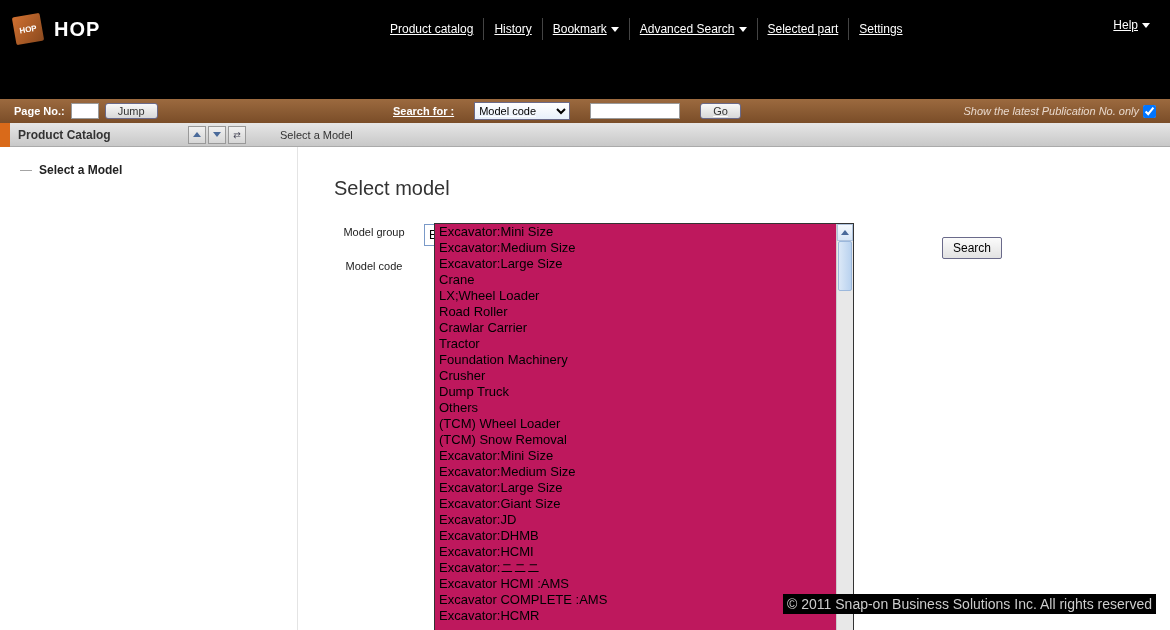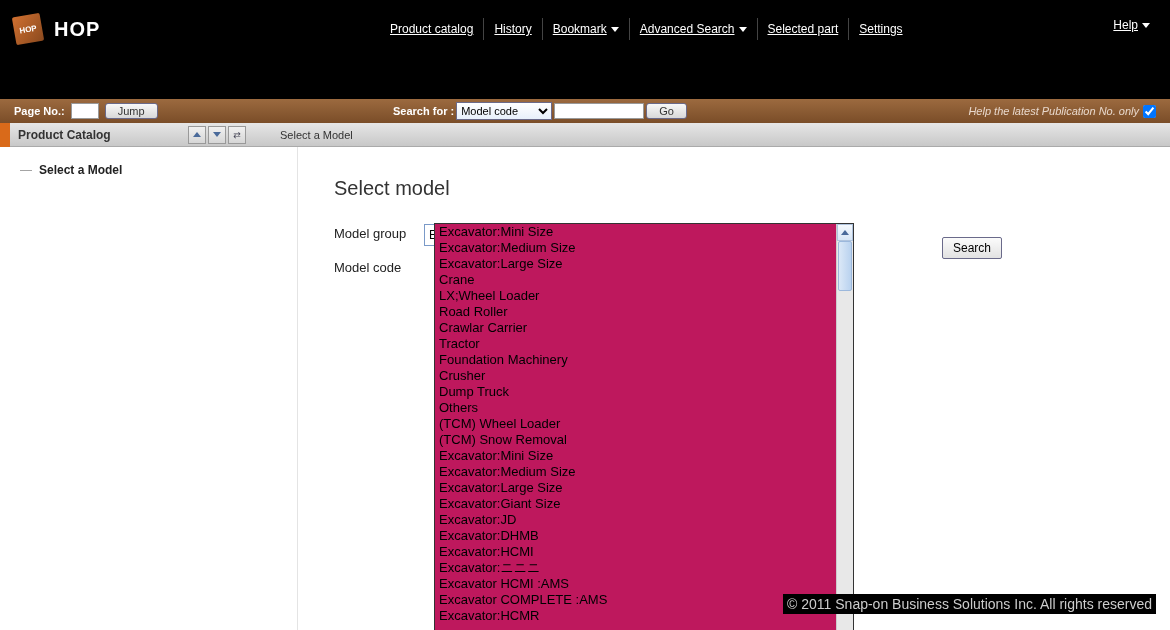--- a/index.html
+++ b/index.html
@@ -14,21 +14,21 @@
 .top-links a { color: #fff; font-size: 12px; text-decoration: underline; padding: 0 10px; border-right: 1px solid #444; display: flex; align-items: center; gap: 4px; height: 22px; }
 .top-links a:last-child { border-right: none; }
 .tri-down { display:inline-block; width:0; height:0; border-left:4px solid transparent; border-right:4px solid transparent; border-top:5px solid #fff; }
 .help-link { position: absolute; right: 20px; top: 18px; color:#fff; text-decoration: underline; font-size:12px; display:flex; align-items:center; gap:4px;}
 
 
 .searchbar { background: linear-gradient(#9c6a3f, #7a4d28); height: 24px; display: flex; align-items: center; padding: 0 14px; color: #fff; font-size: 11px; font-weight: bold; position: relative; margin-top: 41px; }
 .sb-left { display: flex; align-items: center; gap: 6px; }
 .sb-left input[type=text] { width: 28px; height: 16px; border: 1px solid #999; font-size:11px; }
 .btn-small { background: linear-gradient(#f8f8f8,#d8d8d8); border: 1px solid #6a6a8a; border-radius: 3px; padding: 1px 12px; font-size: 11px; color: #333; cursor: pointer; }
-.sb-mid { position: absolute; left: 393px; display: flex; align-items:center; gap: 2px; }
+.sb-mid { position: absolute; left: 393px; display: flex; align-items:center; gap: 20px; text-decoration: underline; }
 .sb-mid select { width: 96px; height: 18px; font-size: 11px; border: 1px solid #6a6a8a; background: linear-gradient(#fff,#e8f0fb); }
 .sb-mid input[type=text] { width: 90px; height: 16px; border: 1px solid #999; }
 .sb-right { position: absolute; right: 14px; display:flex; align-items:center; gap:4px; font-style: italic; color: #e8d8cc; font-weight: normal; }
 .sb-right input[type=checkbox] { width:13px; height:13px; }
 
 
 .toolrow { background: linear-gradient(#e6e6e6,#c8c8c8); height: 24px; display:flex; align-items:center; border-bottom:1px solid #aaa; position:relative; }
 .orange-tab { background: #d96a1a; width: 10px; height: 24px; }
 .crumb-title { font-weight: bold; font-size: 12px; color: #333; padding-left: 8px; flex: 0 0 170px; }
 .tool-btns { display:flex; gap:2px; margin-left: 8px; }
@@ -36,21 +36,21 @@
 .sel-model-crumb { position:absolute; left: 280px; font-size: 11px; color: #333; }
 
 
 .main { display: flex; background: #fff; height: 524px; }
 .left-pane { width: 298px; border-right: 1px solid #e4e4e4; padding: 16px 10px 10px 20px; }
 .tree-item { display:flex; align-items:center; gap: 8px; font-size: 12px; font-weight: bold; color:#222; }
 .tree-dash { color:#999; font-weight:normal; letter-spacing:-1px;}
 .right-pane { flex:1; padding: 30px 0 0 36px; position: relative; border-top: none; }
 .right-title { font-size: 20px; color: #333; font-weight: normal; margin-bottom: 24px; }
 .form-row { display:flex; align-items:flex-start; margin-bottom: 12px; }
-.form-label { width: 90px; text-align: left; font-size: 13px; color:#222; padding-right: 10px; padding-top: 2px; }
+.form-label { width: 90px; text-align: center; font-size: 11px; color:#222; padding-right: 10px; padding-top: 2px; }
 .combo { width: 400px; height: 22px; border: 1px solid #7a9ac8; background: #fff; display:flex; align-items:center; justify-content:space-between; padding-left: 4px; font-size: 12px; cursor:pointer; }
 .combo-arrow { width: 18px; height: 20px; background: linear-gradient(#eaf3fd,#cfe3f8); border-left:1px solid #abc3e5; display:flex; align-items:center; justify-content:center; }
 .combo-arrow .tri-down { border-top-color:#4a6a9a; }
 .search-btn { position:absolute; right: 168px; top: 90px; border:1px solid #6a6a8a; background: linear-gradient(#fbfbfb,#e2e2e2); padding: 3px 10px; font-size:12px; cursor:pointer; border-radius:2px; }
 
 .dropdown { position:absolute; left: 136px; top: 76px; width: 420px; height: 434px; border: 1px solid #333; background:#be185d; display:flex; }
 .dd-list { flex:1; overflow:hidden; }
 .dd-item { padding: 0 4px; font-size: 13px; line-height: 16px; color:#000; white-space: nowrap; cursor:pointer; }
 .dd-item.hl { background: #1a3fcf; color:#fff; }
 .dd-scroll { width: 17px; background: #e8e8e8; border-left: 1px solid #ccc; position:relative; }
@@ -103,21 +103,21 @@
     <input type="text" style="">
     <button class="btn-small">Jump</button>
   </div>
   <div class="sb-mid">
     <span>Search for :</span>
     <select><option>Model code</option></select>
     <input type="text" style="">
     <button class="btn-small">Go</button>
   </div>
   <div class="sb-right">
-    <span>Help the latest Publication No. only</span>
+    <span>Show the latest Publication No. only</span>
     <input type="checkbox" checked="" style="">
   </div>
 </div>
 
 <div class="toolrow">
   <div class="orange-tab"></div>
   <div class="crumb-title">Product Catalog</div>
   <div class="tool-btns">
     <div class="tool-btn">
         <span class="tri-up"></span>

